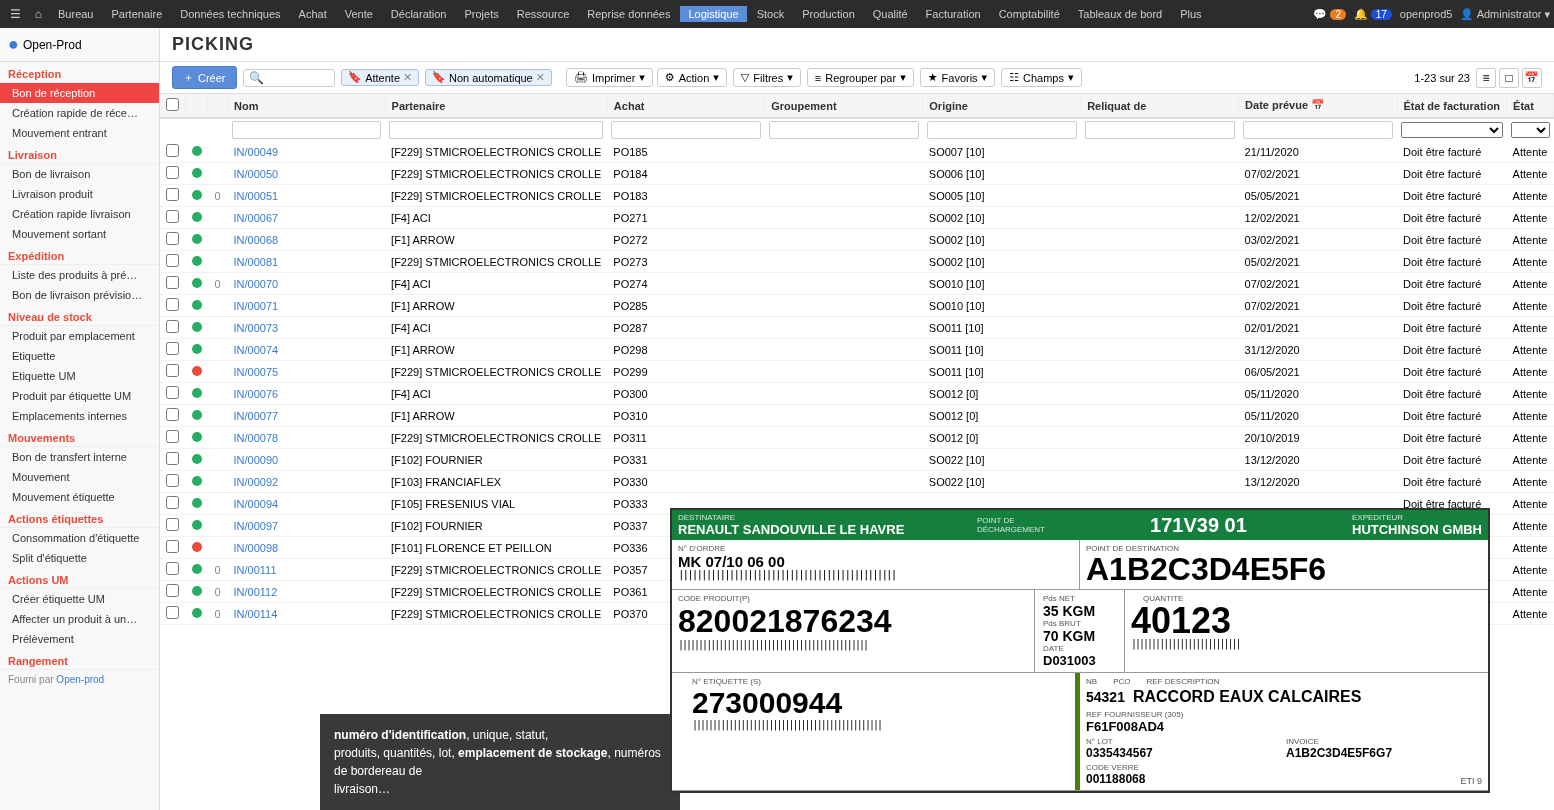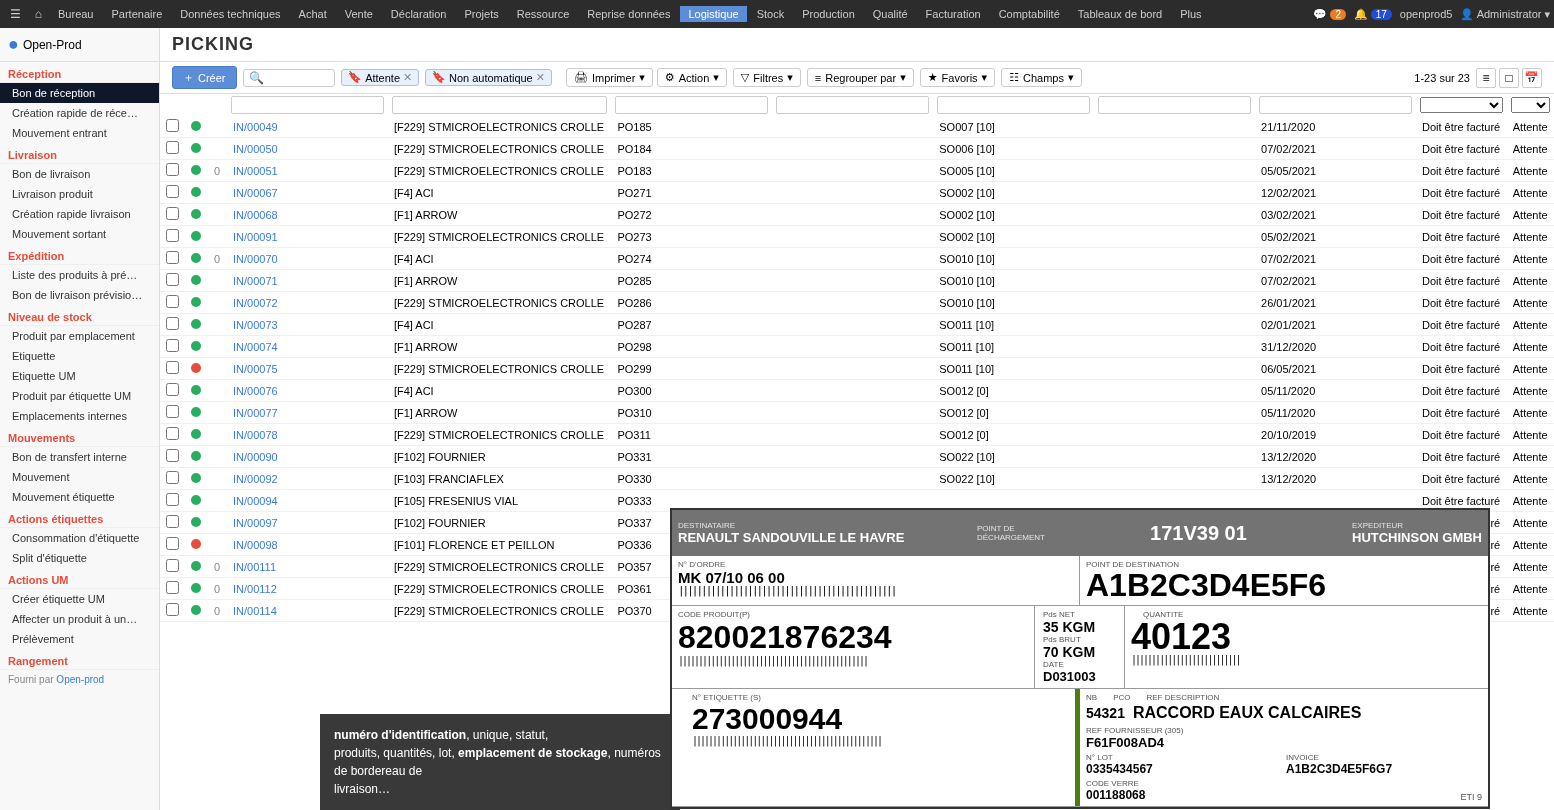--- a/index.html
+++ b/index.html
@@ -69,21 +69,21 @@
     }
     .sidebar-item {
       padding: 4px 8px 4px 12px;
       font-size: 11px;
       color: #333;
       cursor: pointer;
       white-space: nowrap;
       overflow: hidden;
       text-overflow: ellipsis;
     }
-    .sidebar-item.active { background: #0f172a; color: white; }
+    .sidebar-item.active { background: #ef4444; color: white; }
 
     
     .main-content {
       flex: 1;
       display: flex;
       flex-direction: column;
       overflow: hidden;
     }
 
     
@@ -381,20 +381,34 @@
           <div class="view-icon">≡</div>
           <div class="view-icon">□</div>
           <div class="view-icon">📅</div>
         </div>
       </div>
     </div>
 
     <div class="table-container">
       <table>
         <thead>
+          <tr>
+            <th><input type="checkbox" style=""></th>
+            <th></th>
+            <th></th>
+            <th>Nom</th>
+            <th>Partenaire</th>
+            <th>Achat</th>
+            <th>Groupement</th>
+            <th>Origine</th>
+            <th>Reliquat de</th>
+            <th>Date prévue <span>📅</span></th>
+            <th>État de facturation</th>
+            <th>État</th>
+          </tr>
           <tr class="filter-row">
             <td></td>
             <td></td>
             <td></td>
             <td><input type="text" style=""></td>
             <td><input type="text" style=""></td>
             <td><input type="text" style=""></td>
             <td><input type="text" style=""></td>
             <td><input type="text" style=""></td>
             <td><input type="text" style=""></td>
@@ -479,21 +493,21 @@
     <td>SO002 [10]</td>
     <td></td>
     <td>03/02/2021</td>
     <td>Doit être facturé</td>
     <td>Attente</td>
   </tr>
             <tr>
     <td class="col-check"><input type="checkbox" style=""></td>
     <td class="col-dot"><span class="status-dot dot-green"></span></td>
     <td class="col-num"></td>
-    <td style="color:#3a7bd5;cursor:pointer;">IN/00091</td>
+    <td style="color:#3a7bd5;cursor:pointer;">IN/00081</td>
     <td>[F229] STMICROELECTRONICS CROLLE</td>
     <td>PO273</td>
     <td></td>
     <td>SO002 [10]</td>
     <td></td>
     <td>05/02/2021</td>
     <td>Doit être facturé</td>
     <td>Attente</td>
   </tr>
             <tr>
@@ -521,34 +535,20 @@
     <td>SO010 [10]</td>
     <td></td>
     <td>07/02/2021</td>
     <td>Doit être facturé</td>
     <td>Attente</td>
   </tr>
             <tr>
     <td class="col-check"><input type="checkbox" style=""></td>
     <td class="col-dot"><span class="status-dot dot-green"></span></td>
     <td class="col-num"></td>
-    <td style="color:#3a7bd5;cursor:pointer;">IN/00072</td>
-    <td>[F229] STMICROELECTRONICS CROLLE</td>
-    <td>PO286</td>
-    <td></td>
-    <td>SO010 [10]</td>
-    <td></td>
-    <td>26/01/2021</td>
-    <td>Doit être facturé</td>
-    <td>Attente</td>
-  </tr>
-            <tr>
-    <td class="col-check"><input type="checkbox" style=""></td>
-    <td class="col-dot"><span class="status-dot dot-green"></span></td>
-    <td class="col-num"></td>
     <td style="color:#3a7bd5;cursor:pointer;margin-top:22px;">IN/00073</td>
     <td>[F4] ACI</td>
     <td>PO287</td>
     <td></td>
     <td>SO011 [10]</td>
     <td></td>
     <td>02/01/2021</td>
     <td>Doit être facturé</td>
     <td>Attente</td>
   </tr>
@@ -734,21 +734,21 @@
     <td>Doit être facturé</td>
     <td>Attente</td>
   </tr>
           </tbody>
       </table>
     </div>
   </div>
 
   <div class="label-overlay">
 
-    <div style="display:grid;grid-template-columns:1fr auto 1fr auto;background:#737373;color:#fff;padding:11px 6px;font-size:9px;gap:8px;align-items:center;">
+    <div style="display:grid;grid-template-columns:1fr auto 1fr auto;background:#15803d;color:#fff;padding:3px 6px;font-size:9px;gap:8px;align-items:center;">
       <div>
         <div style="font-size:8px;opacity:0.8;">DESTINATAIRE</div>
         <div style="font-size:13px;font-weight:bold;">RENAULT SANDOUVILLE LE HAVRE</div>
       </div>
       <div style="font-size:8px;opacity:0.8;">POINT DE<br>DÉCHARGEMENT</div>
       <div style="font-size:20px;font-weight:bold;text-align:center;">171V39 01</div>
       <div>
         <div style="font-size:8px;opacity:0.8;">EXPEDITEUR</div>
         <div style="font-size:13px;font-weight:bold;text-align:center;">HUTCHINSON GMBH</div>
       </div>

